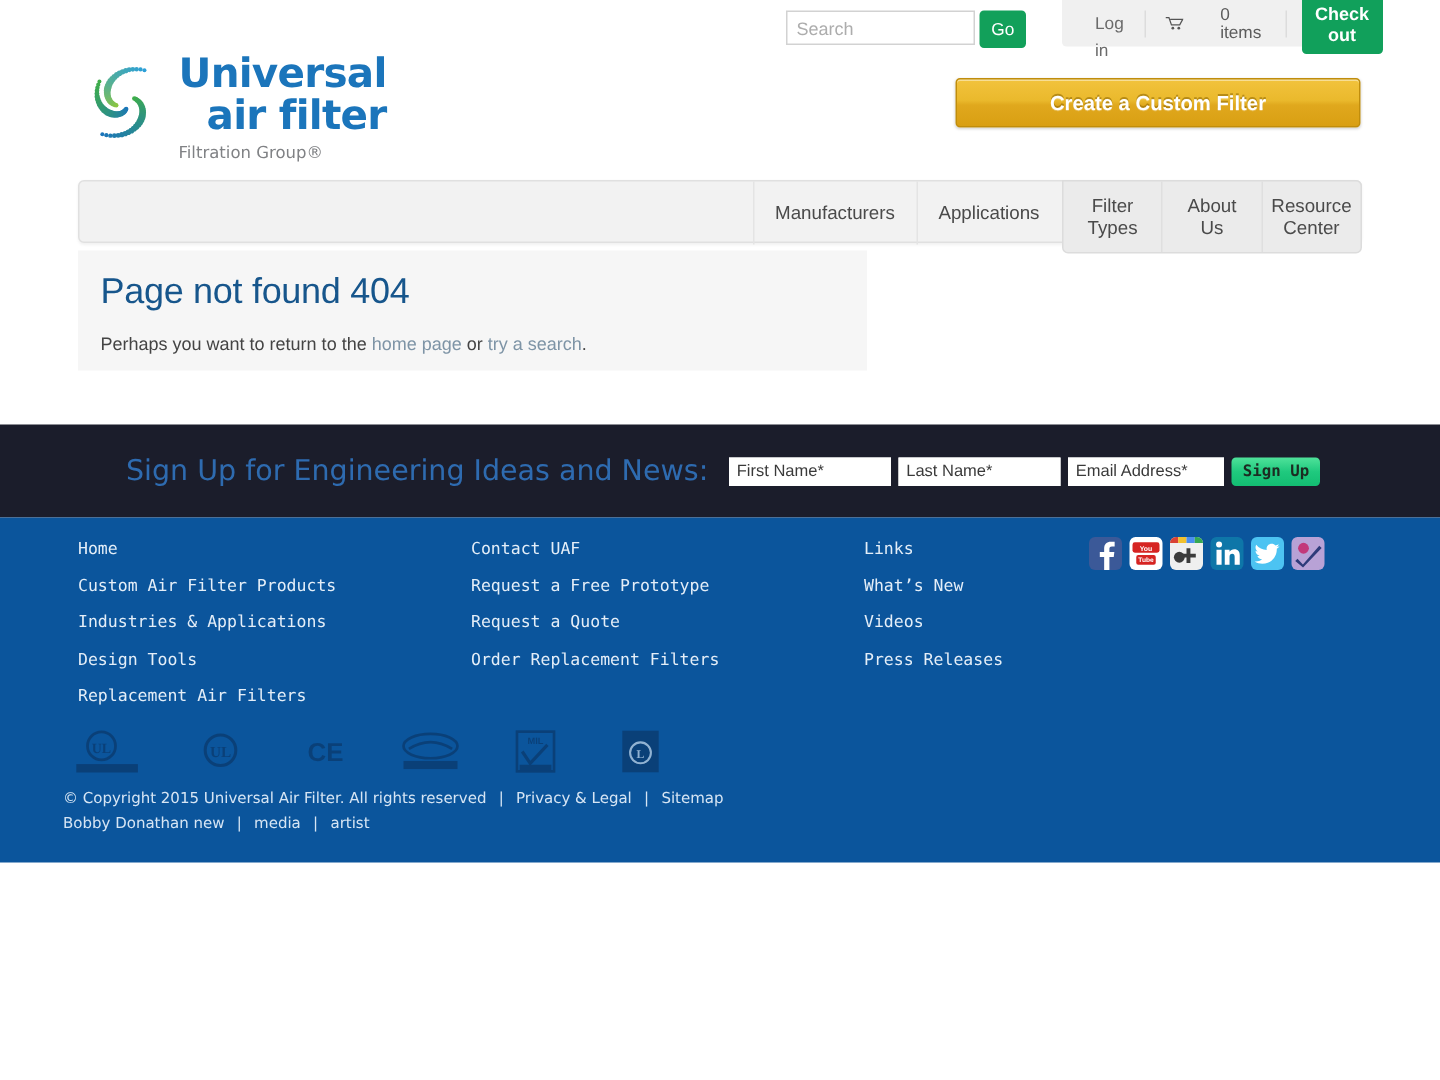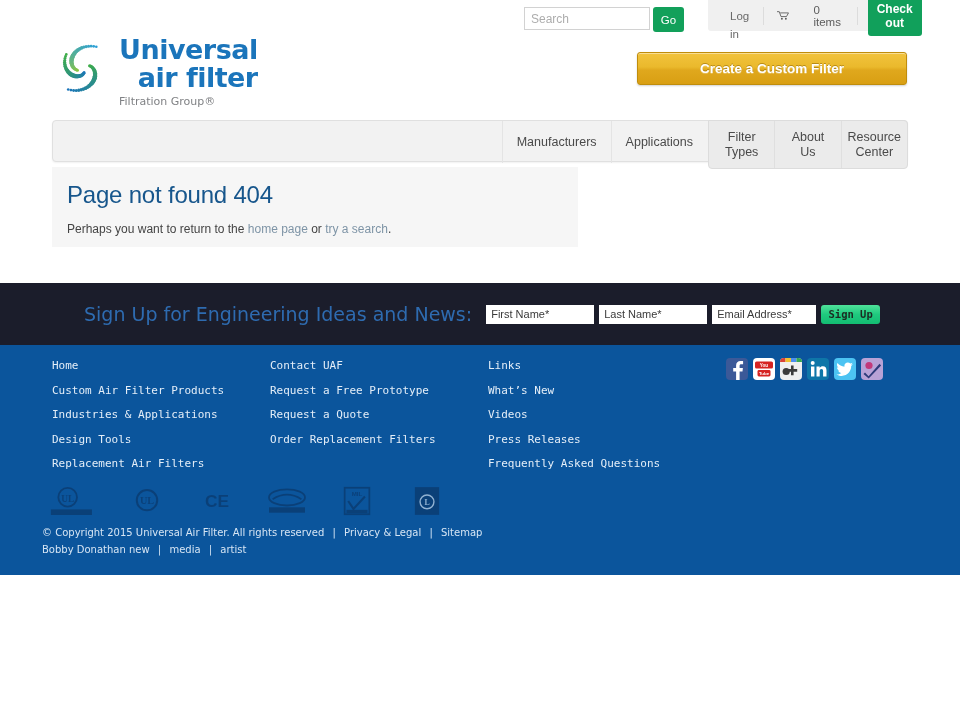--- a/index.html
+++ b/index.html
@@ -164,21 +164,21 @@
     font-family: "DejaVu Sans Mono", monospace;
     cursor: pointer;
   }
 
   
   .footer {
     position: absolute; left: 0; top: 345px; width: 960px; height: 230px;
     background: #0b559c;
     color: #dbe8f5;
   }
-  .foot-cols { position: absolute; left: 52px; top: 14px; display: flex; }
+  .foot-cols { position: absolute; left: 52px; top: 14px; display: flex; gap: 44px; }
   .foot-col { width: 218px; }
   .foot-link {
     display: block; font-family: "DejaVu Sans Mono", monospace;
     font-size: 11px; color: #e4eef8; text-decoration: none;
     margin-bottom: 11.5px; cursor: pointer;
   }
   .social { position: absolute; left: 726px; top: 13px; display: flex; gap: 5px; }
   .soc {
     width: 22px; height: 22px; border-radius: 4px;
     display: flex; align-items: center; justify-content: center;
@@ -378,21 +378,20 @@
         <a class="foot-link" href="#">Contact UAF</a>
         <a class="foot-link" href="#">Request a Free Prototype</a>
         <a class="foot-link" href="#">Request a Quote</a>
         <a class="foot-link" href="#">Order Replacement Filters</a>
       </div>
       <div class="foot-col">
         <a class="foot-link" href="#">Links</a>
         <a class="foot-link" href="#">What’s New</a>
         <a class="foot-link" href="#">Videos</a>
         <a class="foot-link" href="#">Press Releases</a>
-        <a class="foot-link" href="#">Frequently Asked Questions</a>
       </div>
     </div>
 
     <div class="social">
       <span class="soc" style="background:#3b5998">
         <svg viewBox="0 0 22 22" width="22" height="22">
             <path d="M13.6 22V13.4h2.9l.4-3.4h-3.3V7.9c0-1 .3-1.6 1.7-1.6h1.8V3.2c-.3 0-1.4-.1-2.6-.1-2.6 0-4.4 1.6-4.4 4.5V10H7.2v3.4h2.9V22h3.5z" fill="#fff"></path>
           </svg>
       </span>
       <span class="soc" style="background:#fff;padding:1px">

